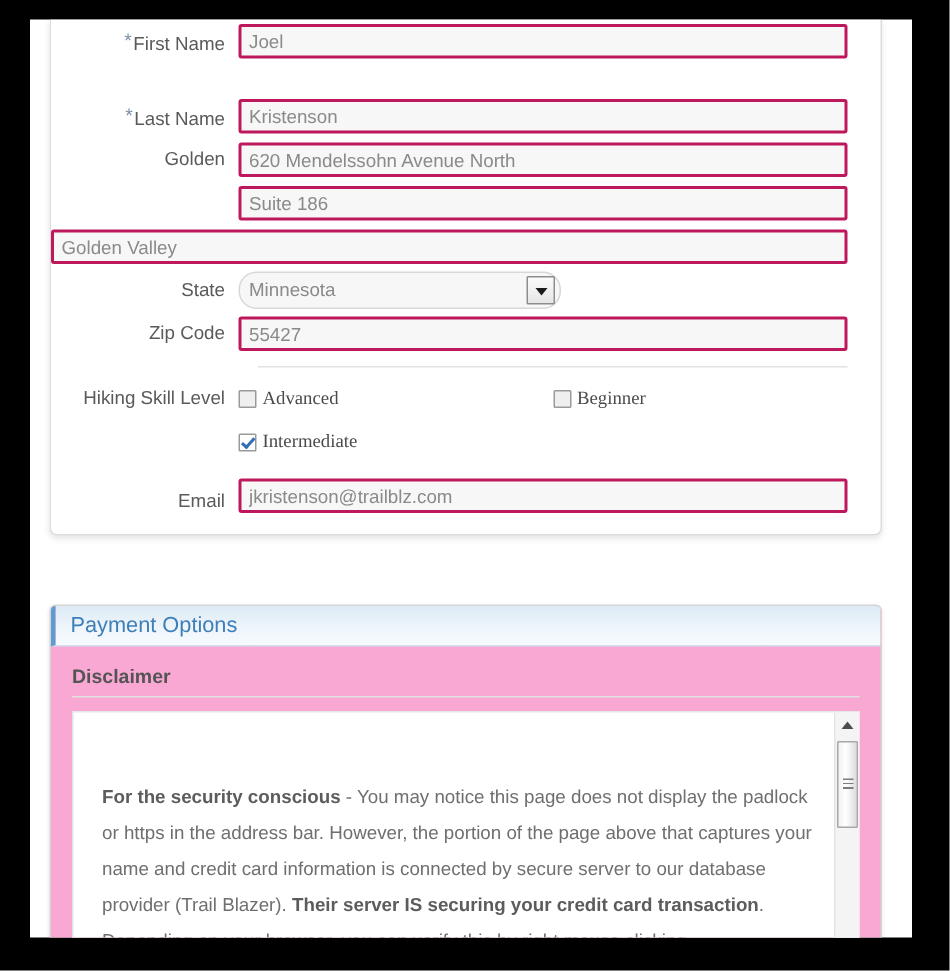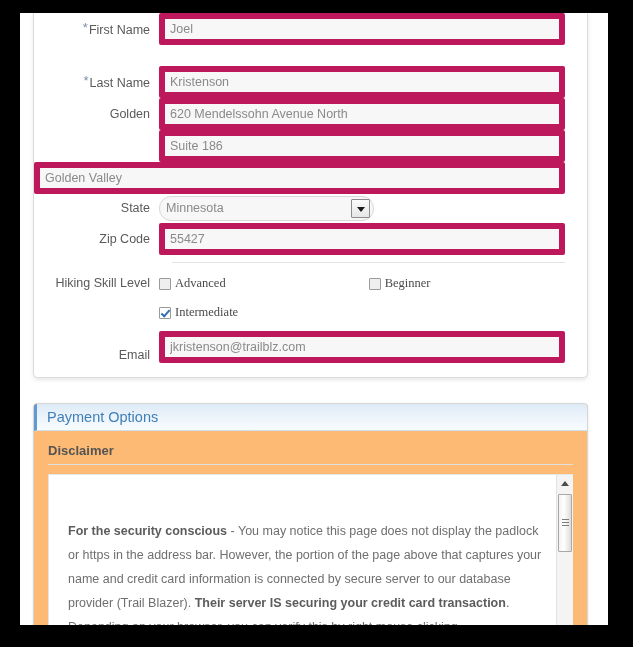--- a/index.html
+++ b/index.html
@@ -74,26 +74,26 @@
     margin-right: 1px;
   }
 
   .fctl { flex: 1; }
 
   .tinput {
     width: 100%;
     height: 23px;
     box-sizing: border-box;
     background: #f7f7f7;
-    border: 6px solid #be185d;
+    border: 2px solid #be185d;
     border-radius: 2px;
     font-family: "Liberation Sans", sans-serif;
     font-size: 12.5px;
     color: #8a8a8a;
-    padding: 10px 5px;
+    padding: 0 5px;
     outline: none;
   }
   .tinput::placeholder { color: #b5b5b5; }
 
   
   .selwrap {
     position: relative;
     width: 215px;
     height: 25px;
     background: #f7f7f7;
@@ -170,21 +170,21 @@
     border-width: 0 2px 2px 0;
     transform: rotate(42deg);
   }
 
   
   #payment-card {
     position: absolute;
     left: 13px;
     top: 390px;
     width: 553px;
-    background: #fdba74;
+    background: #f9a8d4;
     border: 1px solid #d6d6d6;
     border-radius: 4px;
     box-shadow: 0 1px 3px rgba(0,0,0,0.10);
     overflow: hidden;
   }
   .payment-header {
     height: 27px;
     background: linear-gradient(#ddeaf6, #eef5fb 55%, #f7fbfe);
     border-bottom: 1px solid #cfe0ef;
     border-left: 3px solid #5f9bd1;

